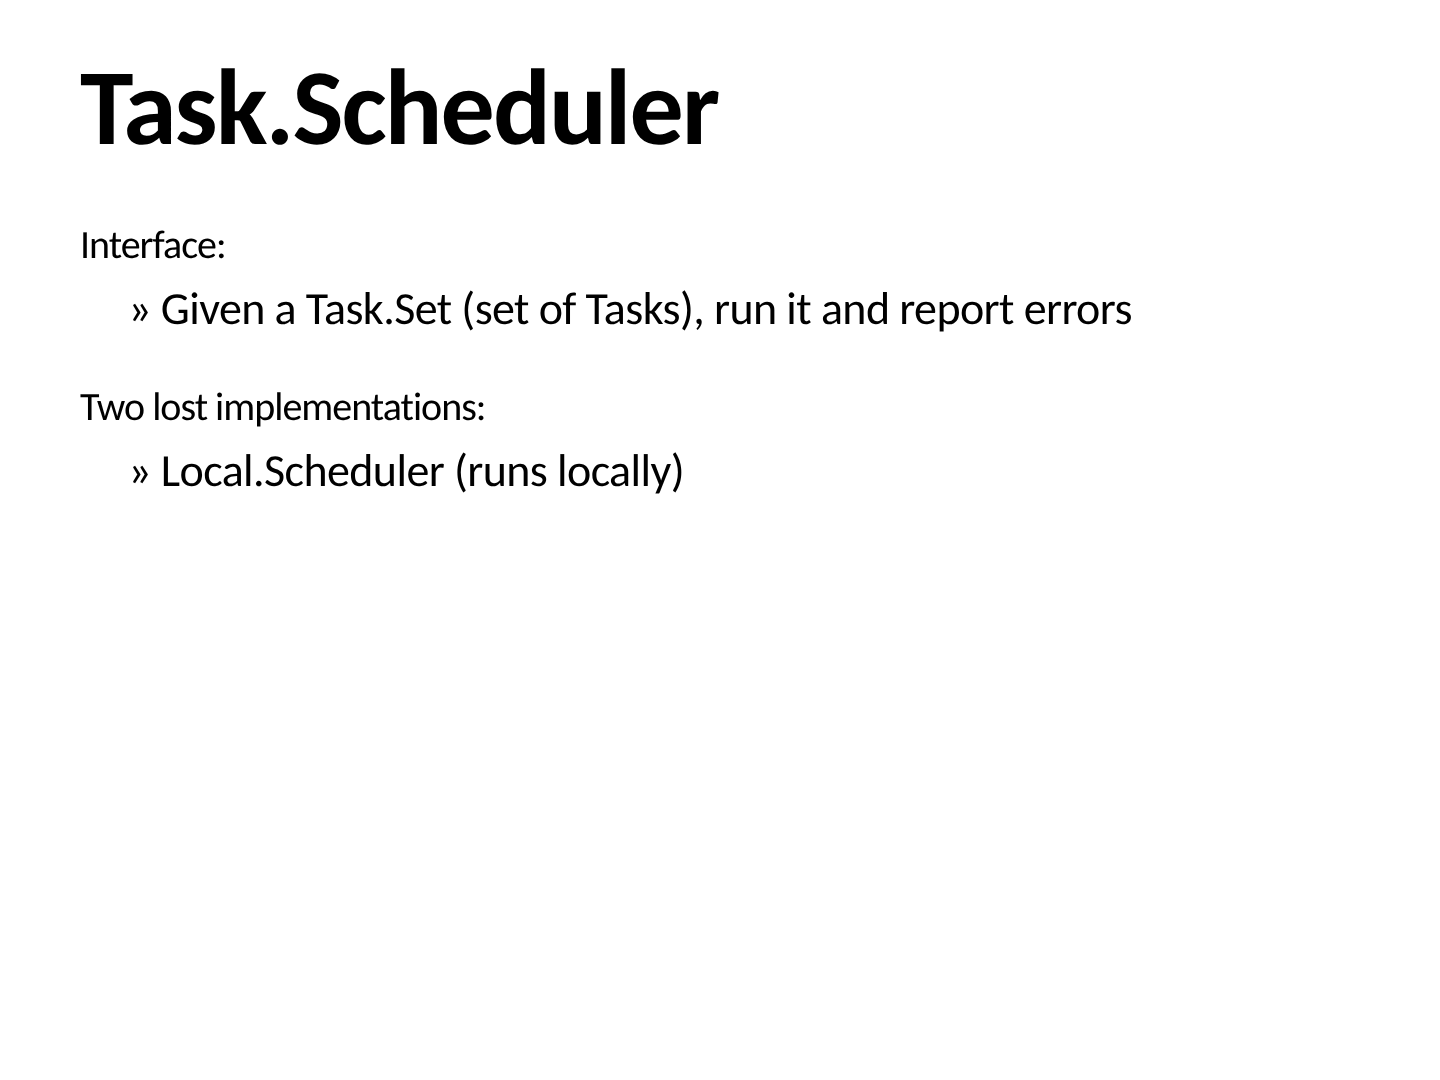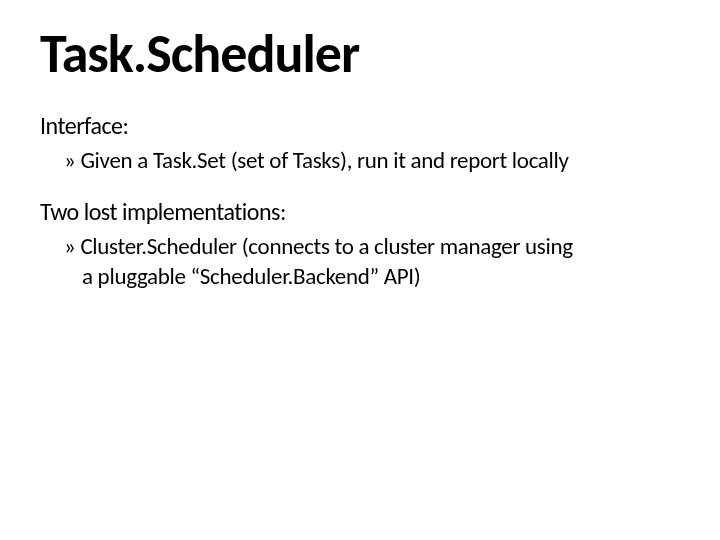--- a/index.html
+++ b/index.html
@@ -19,21 +19,21 @@
     padding: 26px 40px 30px 40px;
   }
   .title {
     font-size: 54px;
     font-weight: 700;
     letter-spacing: -1px;
     line-height: 1.05;
     margin: 0 0 28px 0;
   }
   .section-label {
-    font-size: 24px;
+    font-size: 20px;
     font-weight: 400;
     margin: 0 0 6px 0;
     letter-spacing: -0.5px;
   }
   .bullets {
     margin: 0 0 22px 0;
     padding-left: 24px;
   }
   .bullet {
     font-size: 23px;
@@ -49,20 +49,20 @@
   }
 </style>
 </head>
 <body>
 
 <div class="slide">
   <h1 class="title">Task.Scheduler</h1>
 
   <div class="section-label">Interface:</div>
   <div class="bullets">
-    <div class="bullet"><span class="bullet-marker">»</span> <span>Given a Task.Set (set of Tasks), run it and report locally</span></div>
+    <div class="bullet"><span class="bullet-marker">»</span> <span>Given a Task.Set (set of Tasks), run it and report errors</span></div>
   </div>
 
   <div class="section-label">Two lost implementations:</div>
   <div class="bullets">
-    <div class="bullet"><span class="bullet-marker">»</span> <span>Cluster.Scheduler (connects to a cluster manager using a pluggable “Scheduler.Backend” API)</span></div>
+    <div class="bullet"><span class="bullet-marker">»</span> <span>Local.Scheduler (runs locally)</span></div>
   </div>
 </div>
 
 </body></html>

